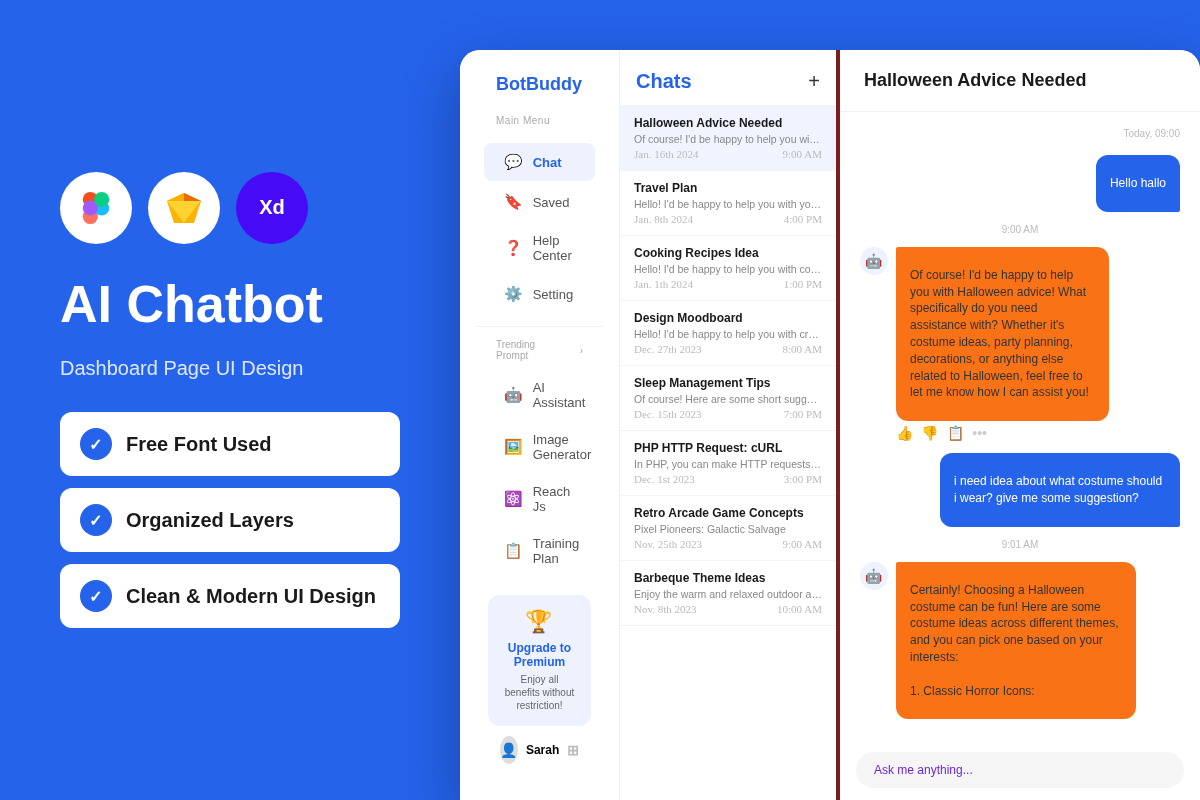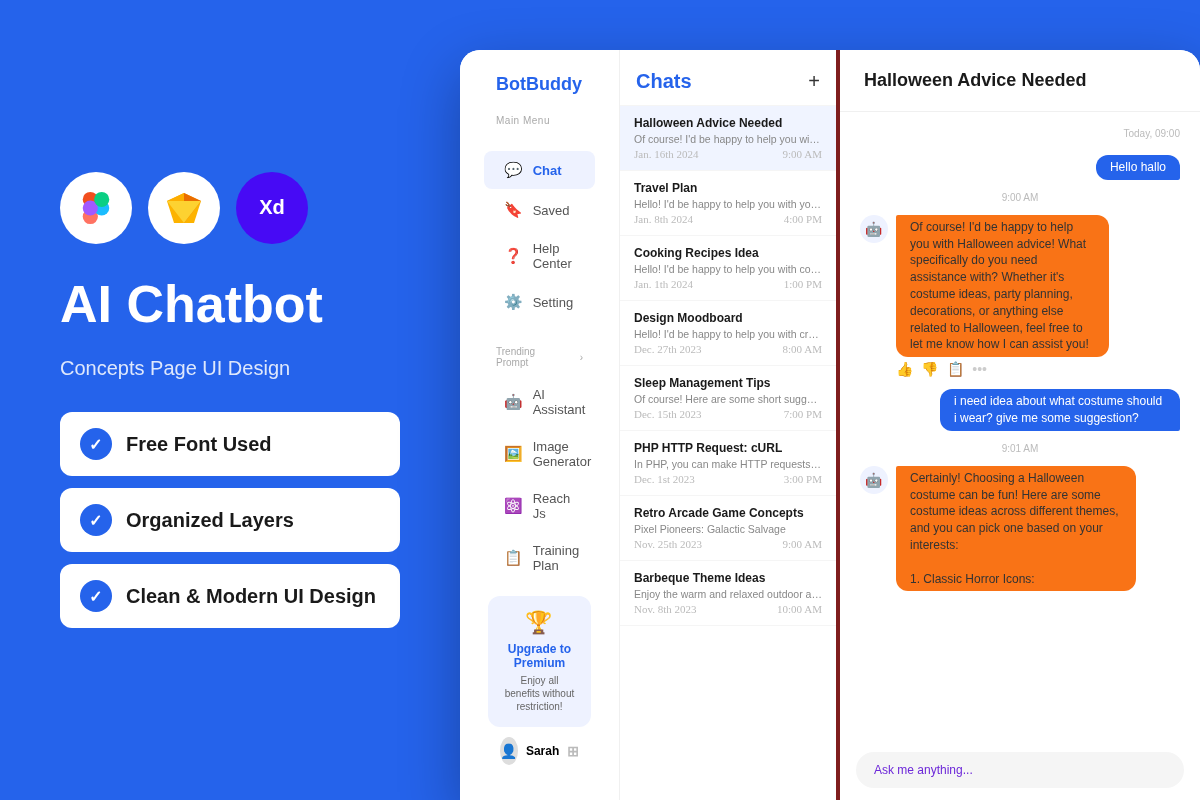--- a/index.html
+++ b/index.html
@@ -98,21 +98,21 @@
       font-size: 18px;
       font-weight: 800;
       color: #2563EB;
       padding: 0 20px 20px;
     }
 
     .sidebar-section-label {
       font-size: 10px;
       color: #aaa;
       padding: 0 20px;
-      margin-bottom: 24px;
+      margin-bottom: 16px;
       letter-spacing: 0.5px;
     }
 
     .sidebar-item {
       display: flex;
       align-items: center;
       gap: 10px;
       padding: 10px 20px;
       font-size: 13px;
       color: #555;
@@ -306,21 +306,21 @@
 
     .date-divider {
       text-align: right;
       font-size: 10px;
       color: #bbb;
       margin-bottom: 4px;
     }
 
     .message-bubble {
       max-width: 75%;
-      padding: 4px 14px;
+      padding: 20px 14px;
       border-radius: 12px;
       font-size: 12px;
       line-height: 1.4;
     }
 
     .message-user {
       align-self: flex-end;
       background: #2563EB;
       color: white;
       border-radius: 12px 12px 2px 12px;
@@ -396,21 +396,21 @@
       </svg>
     </div>
     <div class="tool-icon" style="background: #470AF5;">
       <span style="color: white; font-weight: 900; font-size: 20px;">Xd</span>
     </div>
   </div>
 
   <div>
     <h1 style="font-size:52px; font-weight:800; color:white; line-height:1.1;">AI Chatbot</h1>
   </div>
-  <div style="font-size:20px; color:rgba(255,255,255,0.85);">Concepts Page UI Design</div>
+  <div style="font-size:20px; color:rgba(255,255,255,0.85);">Dashboard Page UI Design</div>
 
   <div class="feature-badges">
     <div class="badge">
       <div class="badge-check">✓</div>
       <span>Free Font Used</span>
     </div>
     <div class="badge">
       <div class="badge-check">✓</div>
       <span>Organized Layers</span>
     </div>

